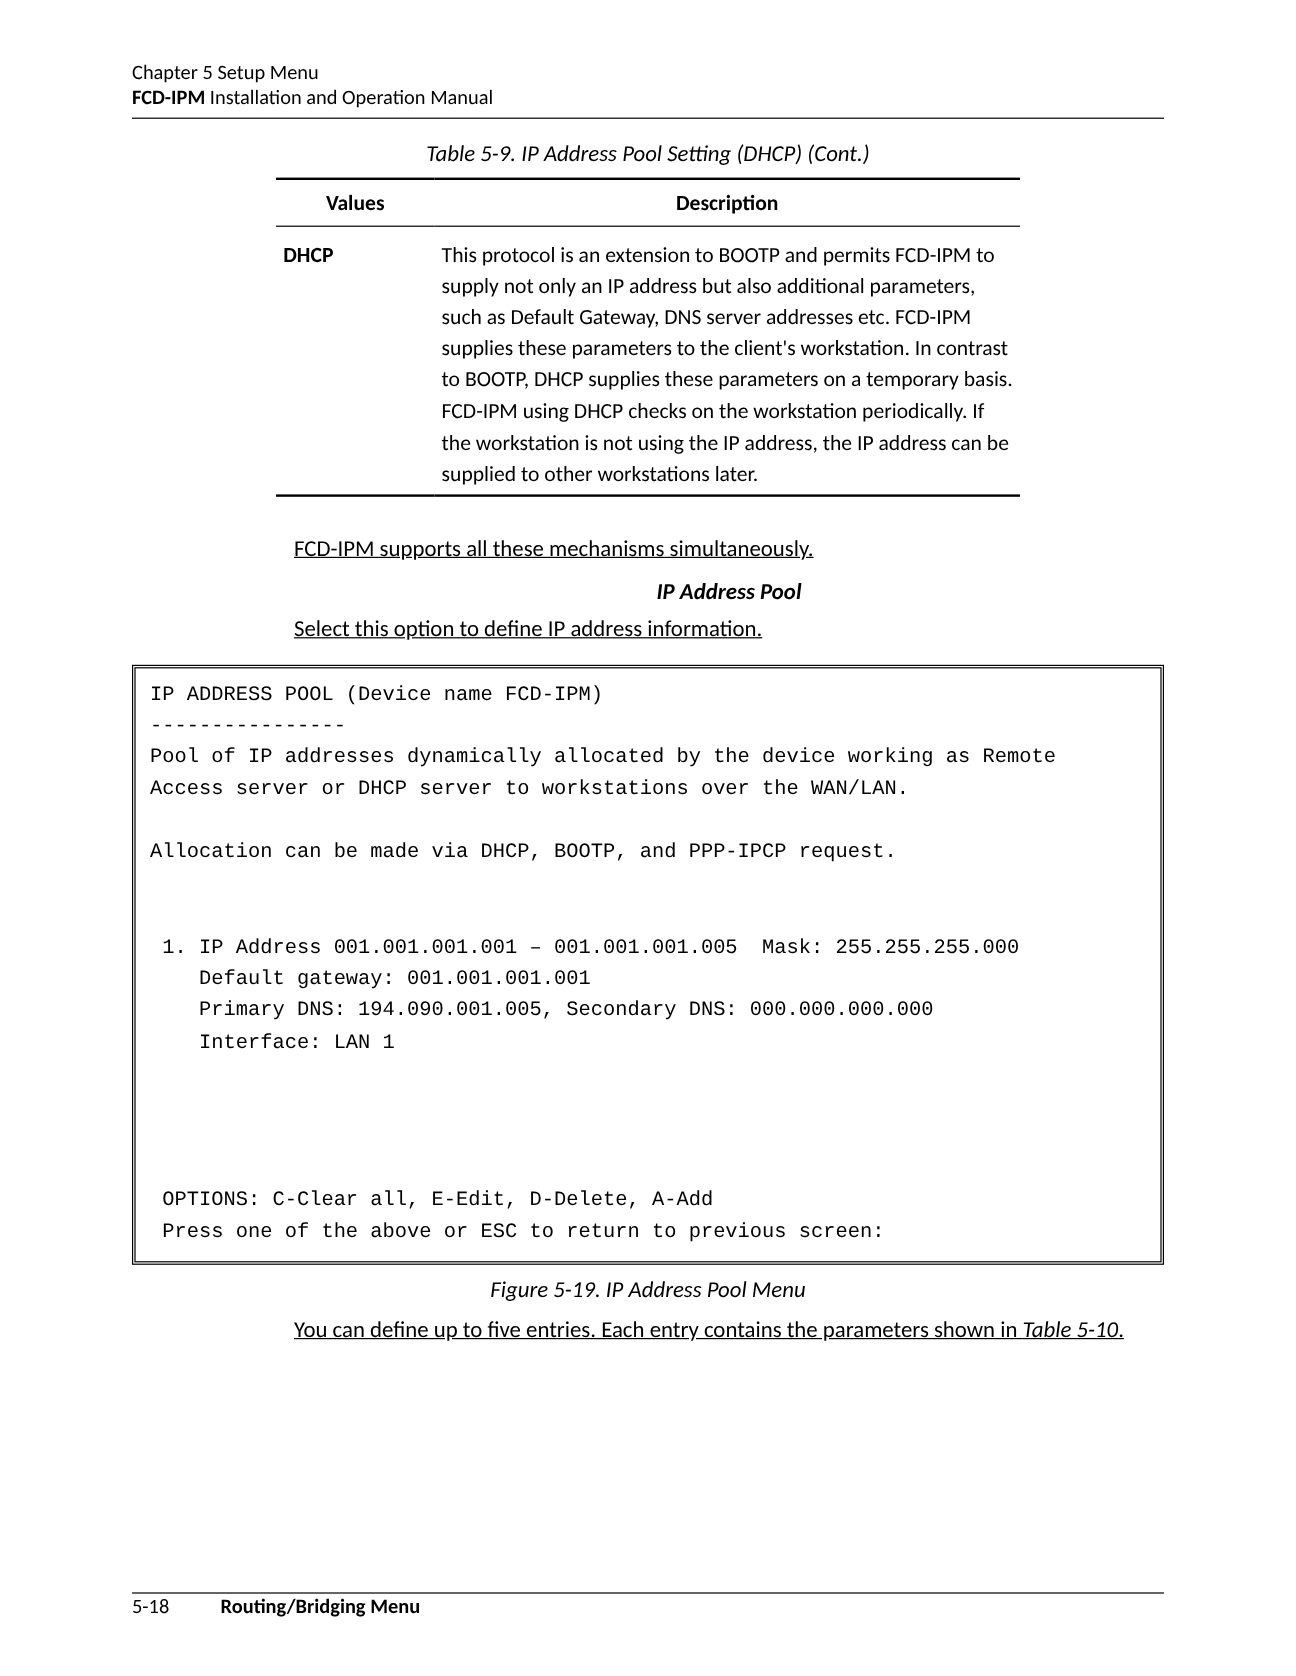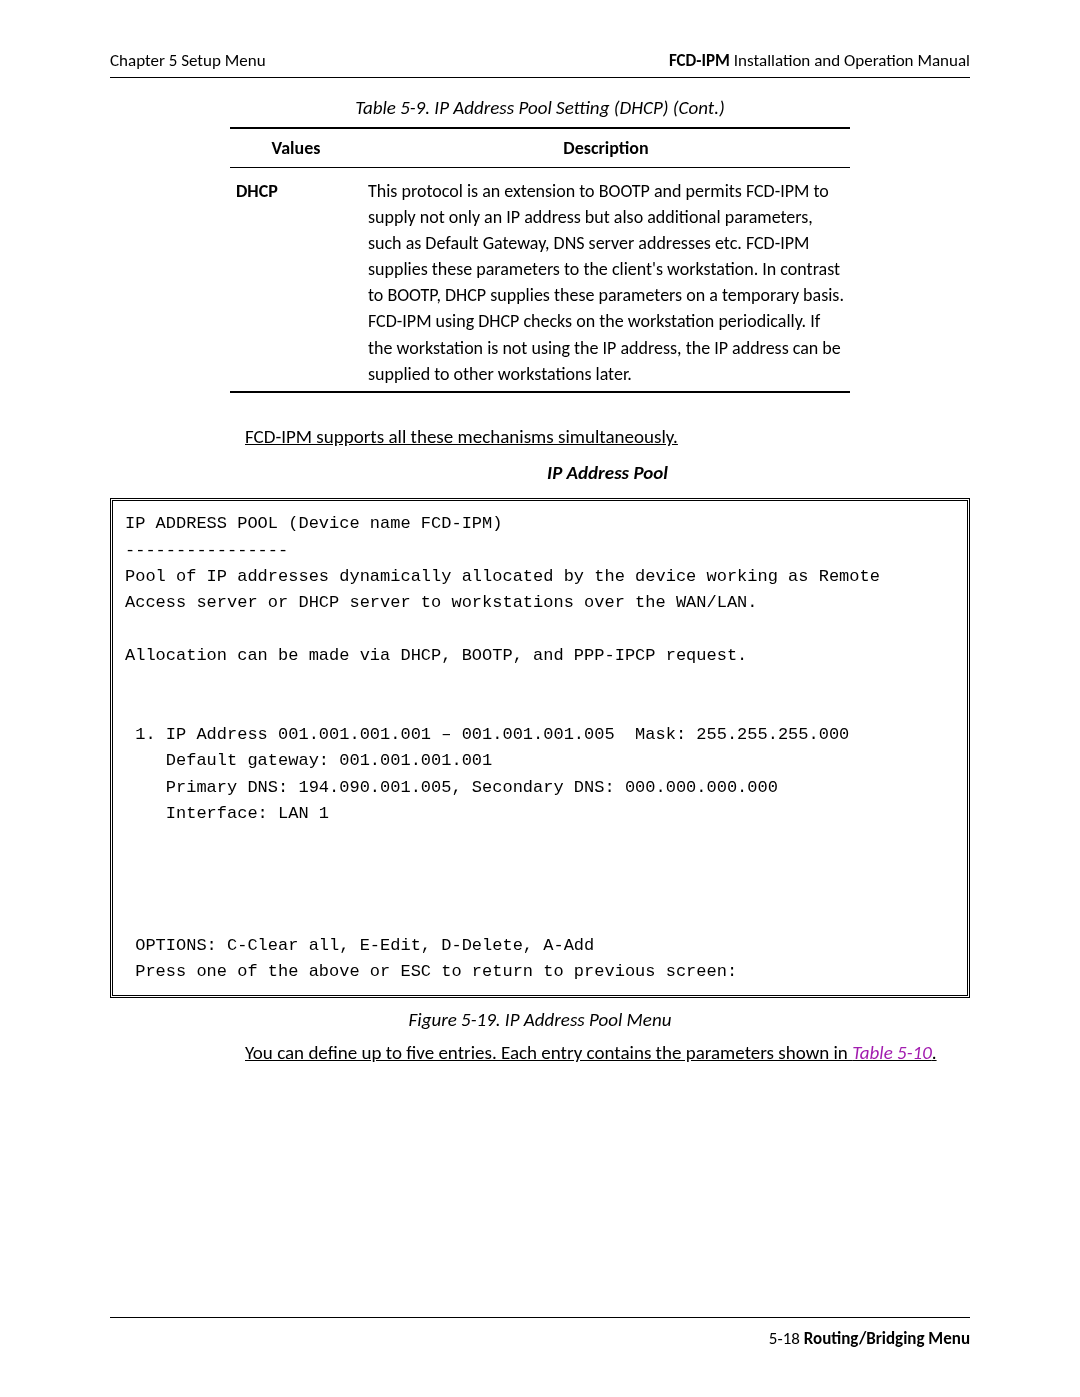--- a/index.html
+++ b/index.html
@@ -16,20 +16,21 @@
     box-sizing: border-box;
     padding: 50px 110px 40px 110px;
   }
   .running-head {
     display: flex;
     justify-content: space-between;
     font-size: 17px;
     border-bottom: 1px solid #000;
     padding-bottom: 6px;
     margin-bottom: 18px;
+    flex-direction: column;
   }
   .running-head .rh-right b { font-weight: 700; }
   .table-caption, .figure-caption {
     text-align: center;
     font-style: italic;
     font-size: 19px;
     margin: 6px 0 8px 0;
   }
   .content-indent {
     margin-left: 135px;
@@ -71,30 +72,28 @@
     border: 3px double #000;
     padding: 10px 12px;
     font-family: "Courier New", monospace;
     font-size: 17px;
     line-height: 1.55;
     white-space: pre;
     margin: 14px 0 10px 0;
     min-height: 360px;
     box-sizing: border-box;
   }
-  .link { color: #a21caf; font-style: italic; }
+  .link { color: #000000; font-style: italic; }
   .footer {
     position: absolute;
     left: 110px;
     right: 110px;
     bottom: 48px;
     border-top: 1px solid #000;
-    padding-top: 10px;
     font-size: 17px;
-    text-align: right;
   }
   .footer .pg { display: inline-block; width: 70px; }
   .footer .sec { font-weight: 700; }
 </style>
 </head>
 <body>
 
 <div class="page">
 
   <div class="running-head">
@@ -117,20 +116,21 @@
       <tr>
         <td class="vcol">DHCP</td>
         <td>This protocol is an extension to BOOTP and permits FCD-IPM to supply not only an IP address but also additional parameters, such as Default Gateway, DNS server addresses etc. FCD-IPM supplies these parameters to the client's workstation. In contrast to BOOTP, DHCP supplies these parameters on a temporary basis. FCD-IPM using DHCP checks on the workstation periodically. If the workstation is not using the IP address, the IP address can be supplied to other workstations later.</td>
       </tr>
     </tbody>
   </table>
 
   <div class="content-indent">
     <p class="body-text">FCD-IPM supports all these mechanisms simultaneously.</p>
     <div class="subhead">IP Address Pool</div>
+    <p class="body-text">Select this option to define IP address information.</p>
   </div>
 
   <div class="terminal-box">IP ADDRESS POOL (Device name FCD-IPM)
 ----------------
 Pool of IP addresses dynamically allocated by the device working as Remote
 Access server or DHCP server to workstations over the WAN/LAN.
 
 Allocation can be made via DHCP, BOOTP, and PPP-IPCP request.
 
 

